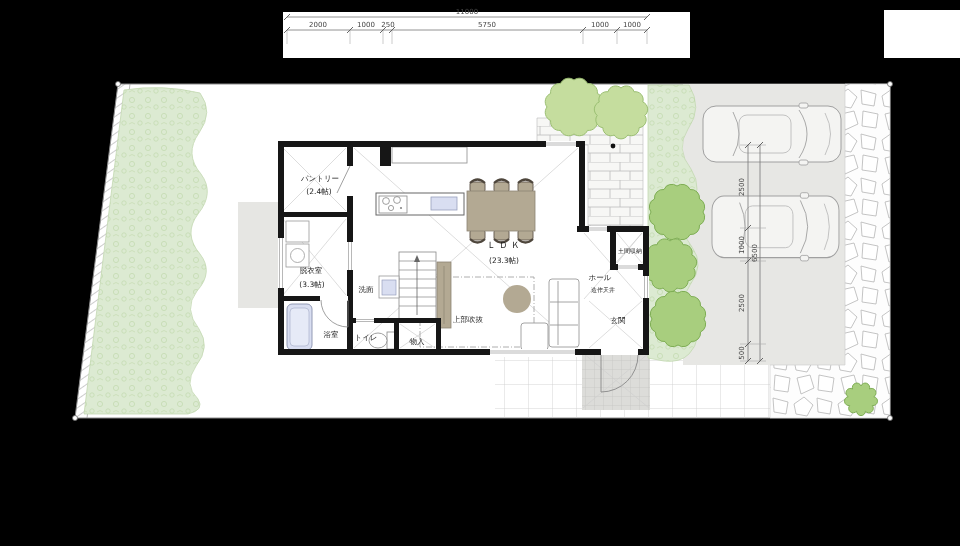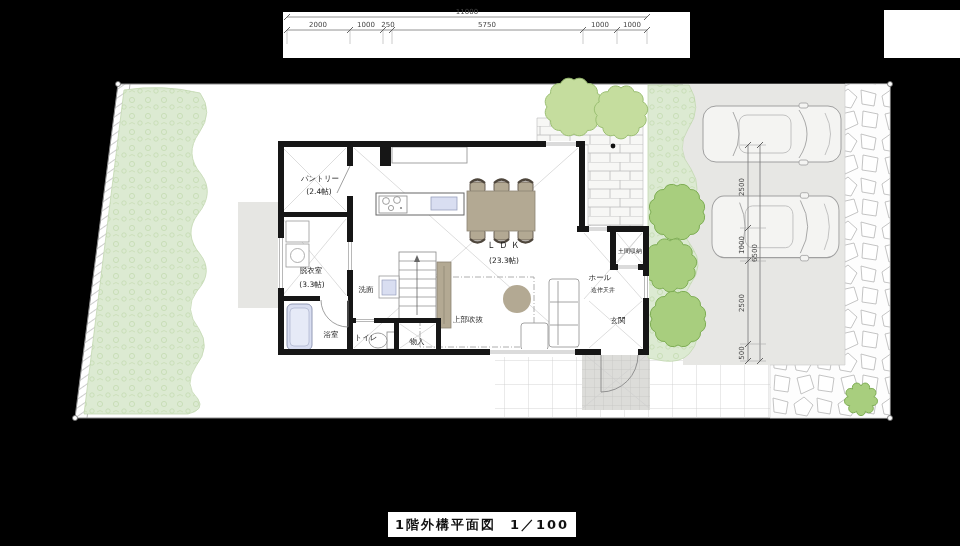--- a/index.html
+++ b/index.html
@@ -277,17 +277,13 @@
   </g>
 
   <g fill="#ffffff" stroke="#666" stroke-width="0.8">
     <circle cx="118" cy="84" r="2.5"></circle>
         <circle cx="890" cy="84" r="2.5"></circle>
     <circle cx="890" cy="418" r="2.5"></circle>
         <circle cx="75" cy="418" r="2.5"></circle>
   </g>
 </svg>
 
-<div class="titlebox">
-  <span>1階外構平面図</span>
-  <span>1／100</span>
 </div>
-</div>
 
 </body></html>

